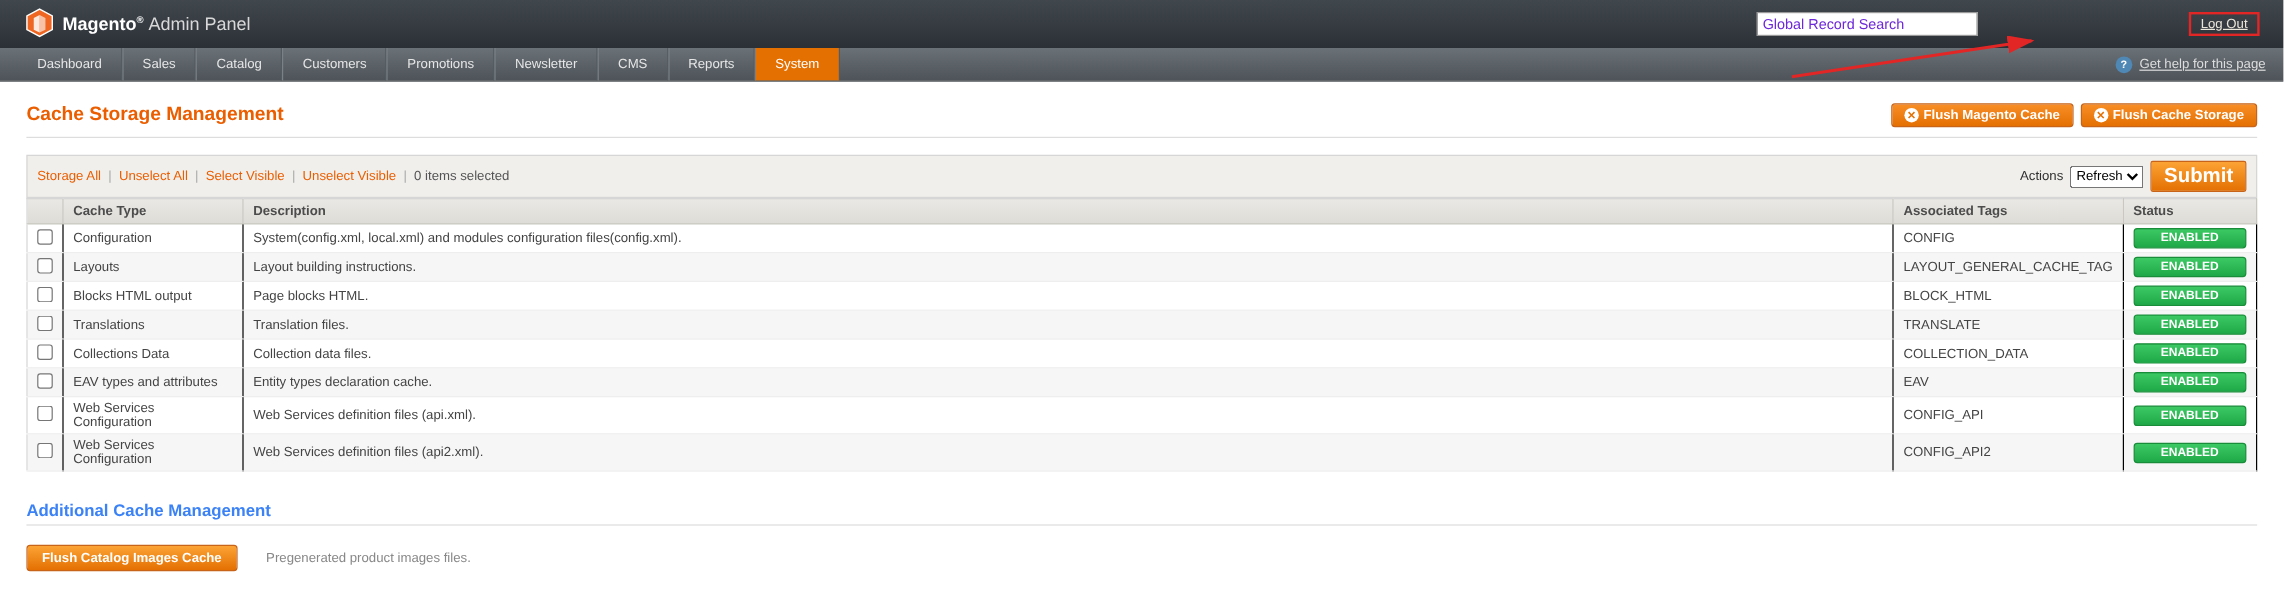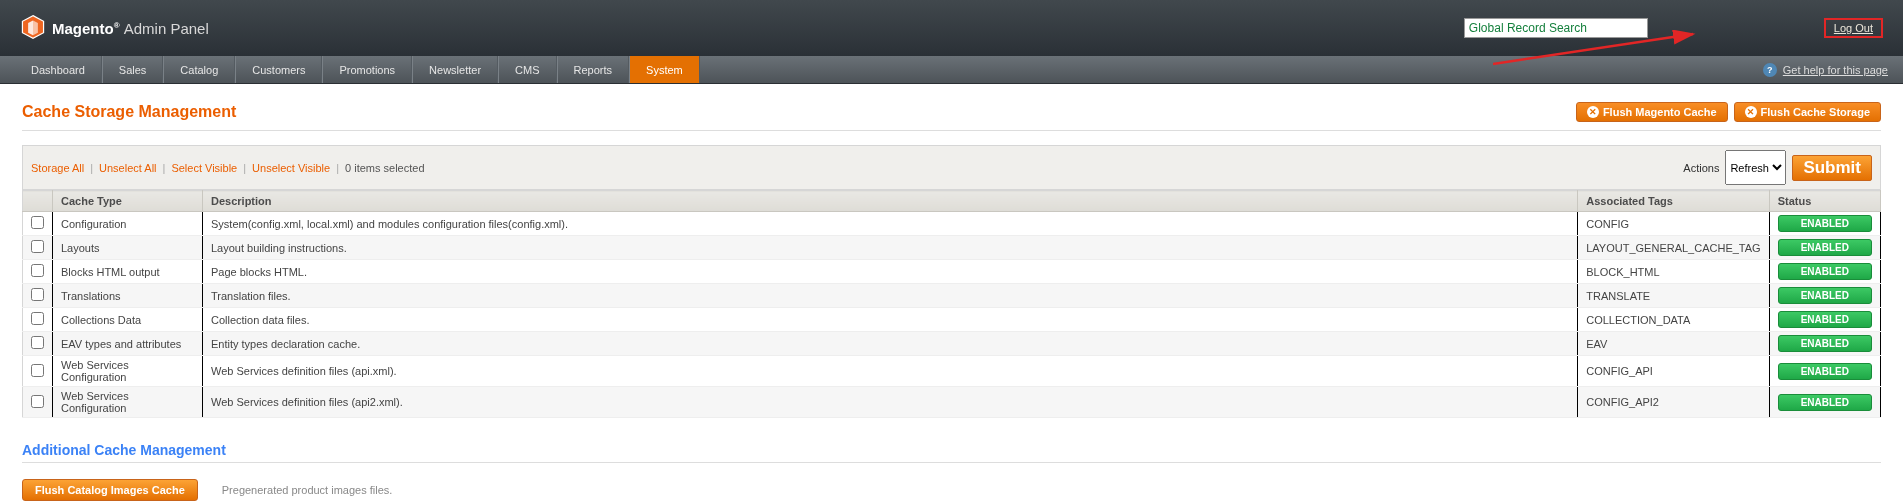--- a/index.html
+++ b/index.html
@@ -1,19 +1,19 @@
 <!DOCTYPE html>
 <html><head>
 <meta charset="utf-8">
 <style>
 * { margin: 0; padding: 0; box-sizing: border-box; }
 body { font-family: Arial, Helvetica, sans-serif; font-size: 11px; color: #2f2f2f; background: #fff; }
 
 
-.header { background: linear-gradient(to bottom, #41484d 0%, #2a3036 100%); height: 56px; display: flex; align-items: center; padding: 0 20px; }
+.header { background: linear-gradient(to bottom, #41484d 0%, #2a3036 100%); height: 40px; display: flex; align-items: center; padding: 0 20px; }
 .logo { display: flex; align-items: center; gap: 6px; }
 .logo-icon { width: 26px; height: 26px; }
 .logo-text { color: #fff; font-size: 15px; font-weight: bold; font-family: Arial; }
 .logo-text .admin { font-weight: normal; color: #d8d8d8; }
 .header-right { margin-left: auto; display: flex; align-items: center; gap: 18px; }
 .search-input { width: 184px; height: 20px; font-size: 12px; padding: 2px 4px; border: 1px solid #999; background: #fff; }
 .logout-box { border: 2px solid #e22626; padding: 2px 8px; text-align: center; }
 .logout-link { color: #ebe6da; text-decoration: underline; font-size: 11px; }
 
 
@@ -35,21 +35,21 @@
 .btn-orange .x-icon { width: 12px; height: 12px; border-radius: 50%; background: #fff; color: #e47002; display: inline-flex; align-items: center; justify-content: center; font-size: 9px; font-weight: bold; }
 
 .hr-sep { border: none; border-top: 1px solid #ddd; margin: 6px 0 14px 0; }
 
 
 .massaction { background: #f0efec; border: 1px solid #d6d6d6; padding: 4px 8px; display: flex; align-items: center; font-size: 11px; }
 .massaction a { color: #eb5e00; text-decoration: none; }
 .massaction .sep { color: #aaa; margin: 0 6px; }
 .massaction .items-sel { color: #555; }
 .massaction-right { margin-left: auto; display: flex; align-items: center; gap: 6px; }
-.select-actions { height: 35px; font-size: 11px; }
+.select-actions { height: 19px; font-size: 11px; }
 .btn-submit { background: linear-gradient(to bottom, #fca335, #e47002); border: 1px solid #c8641a; color: #fff; font-size: 17px; padding: 2px 10px; border-radius: 2px; cursor: pointer; font-weight: bold; }
 
 
 table.grid { width: 100%; border-collapse: collapse; border: 1px solid #d6d6d6; }
 table.grid th { background: linear-gradient(to bottom, #e9e8e4, #dedcd6); text-align: left; font-size: 11px; font-weight: bold; color: #4c4c4c; padding: 4px 8px; border-bottom: 1px solid #c9c7c0; border-right: 1px solid #c9c7c0; }
 table.grid td { padding: 3px 8px; font-size: 11px; border-bottom: 1px solid #eee; border-right: 1px solid #000000; color: #444; }
 table.grid tr:nth-child(even) td { background: #f6f6f6; }
 .chk-col { width: 22px; text-align: center; }
 .cache-type-col { width: 150px; }
 .tags-col { width: 160px; }
@@ -74,21 +74,21 @@
     <span>
       <svg class="logo-icon" viewBox="0 0 32 32">
           <polygon points="16,2 29,9 29,23 16,30 3,23 3,9" fill="#ee6621" stroke="#fff" stroke-width="1.5"></polygon>
           <polygon points="16,8 16,26 10,23 10,11" fill="#fff" opacity="0.85"></polygon>
           <polygon points="16,8 16,26 22,23 22,11" fill="#fff" opacity="0.6"></polygon>
         </svg>
     </span>
     <span class="logo-text"><span>Magento</span><sup style="font-size:8px">®</sup> <span class="admin">Admin Panel</span></span>
   </div>
   <div class="header-right">
-    <input type="text" class="search-input" style="color: #15803d; font-weight: normal;" value="Global Record Search" placeholder="Global Record Search">
+    <input type="text" class="search-input" style="color: #6d28d9; font-weight: normal;" value="Global Record Search" placeholder="Global Record Search">
     <span style="width:140px"></span>
     <div class="logout-box">
       <a href="#" class="logout-link">Log Out</a>
     </div>
   </div>
 </div>
 
 <div class="nav" id="main-nav">
   <div class="nav-item">Dashboard</div>
     <div class="nav-item">Sales</div>

